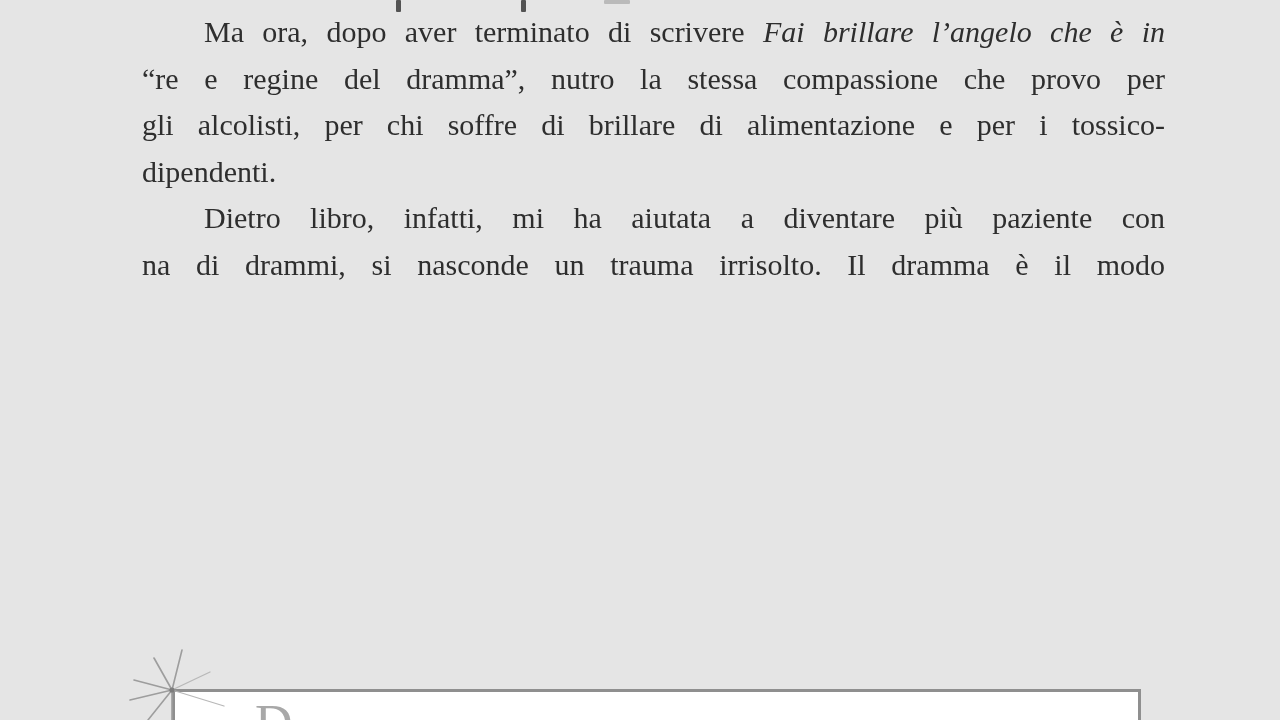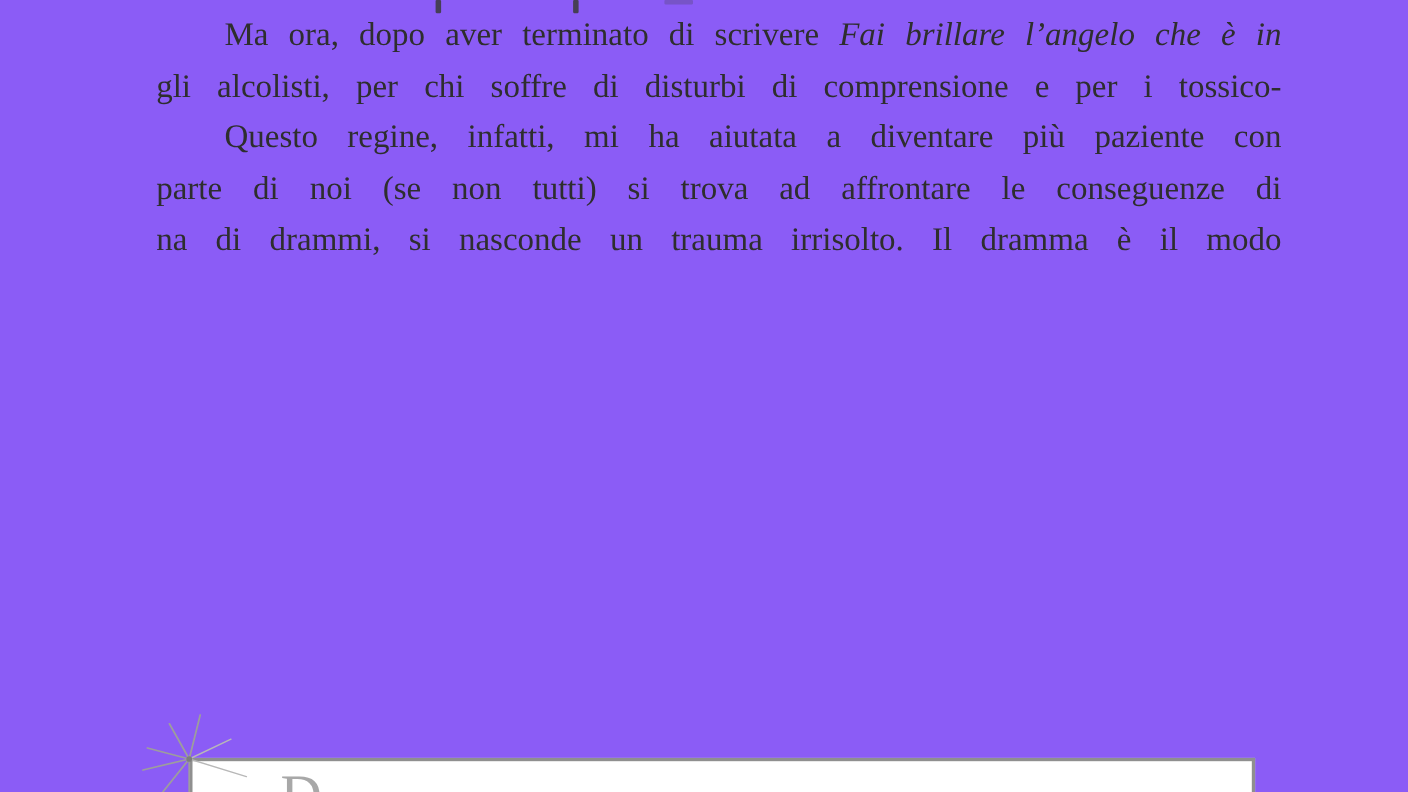--- a/index.html
+++ b/index.html
@@ -4,21 +4,21 @@
 <style>
   html, body {
     margin: 0;
     padding: 0;
     background: #ffffff;
   }
   .page {
     position: relative;
     width: 1280px;
     height: 720px;
-    background: #8b5cf6;
+    background: #e5e5e5;
     overflow: hidden;
     font-family: "Liberation Serif", "DejaVu Serif", serif;
   }
 
   
   .text-block {
     position: absolute;
     left: 142px;
     top: 9px;
     width: 1023px;
@@ -82,25 +82,26 @@
 
 <div class="page">
 
   <div class="desc-frag f1"></div>
   <div class="desc-frag f2"></div>
   <div class="desc-frag f3"></div>
 
   <div class="text-block">
       <div>
         <div class="line j ind"><span>Ma ora, dopo aver terminato di scrivere </span><span class="it">Fai brillare l’angelo che è in</span></div>
-        <div class="line j"><span>gli alcolisti, per chi soffre di disturbi di comprensione e per i tossico-</span></div>
+        <div class="line j"><span>“re e regine del dramma”, nutro la stessa compassione che provo per</span></div>
+        <div class="line j"><span>gli alcolisti, per chi soffre di brillare di alimentazione e per i tossico-</span></div>
+        <div class="line l"><span>dipendenti.</span></div>
       </div>
       <div>
-        <div class="line j ind"><span>Questo regine, infatti, mi ha aiutata a diventare più paziente con</span></div>
-        <div class="line j"><span>parte di noi (se non tutti) si trova ad affrontare le conseguenze di</span></div>
+        <div class="line j ind"><span>Dietro libro, infatti, mi ha aiutata a diventare più paziente con</span></div>
       </div>
       <div>
         <div class="line j"><span>na di drammi, si nasconde un trauma irrisolto. Il dramma è il modo</span></div>
       </div>
     </div>
 
   <svg class="sparkle" viewBox="0 0 100 72" aria-hidden="true">
     <g stroke="#9d9d9d" stroke-width="1.6" fill="none" stroke-linecap="round">
       <line x1="44" y1="42" x2="54" y2="2"></line>
       <line x1="44" y1="42" x2="26" y2="10"></line>

